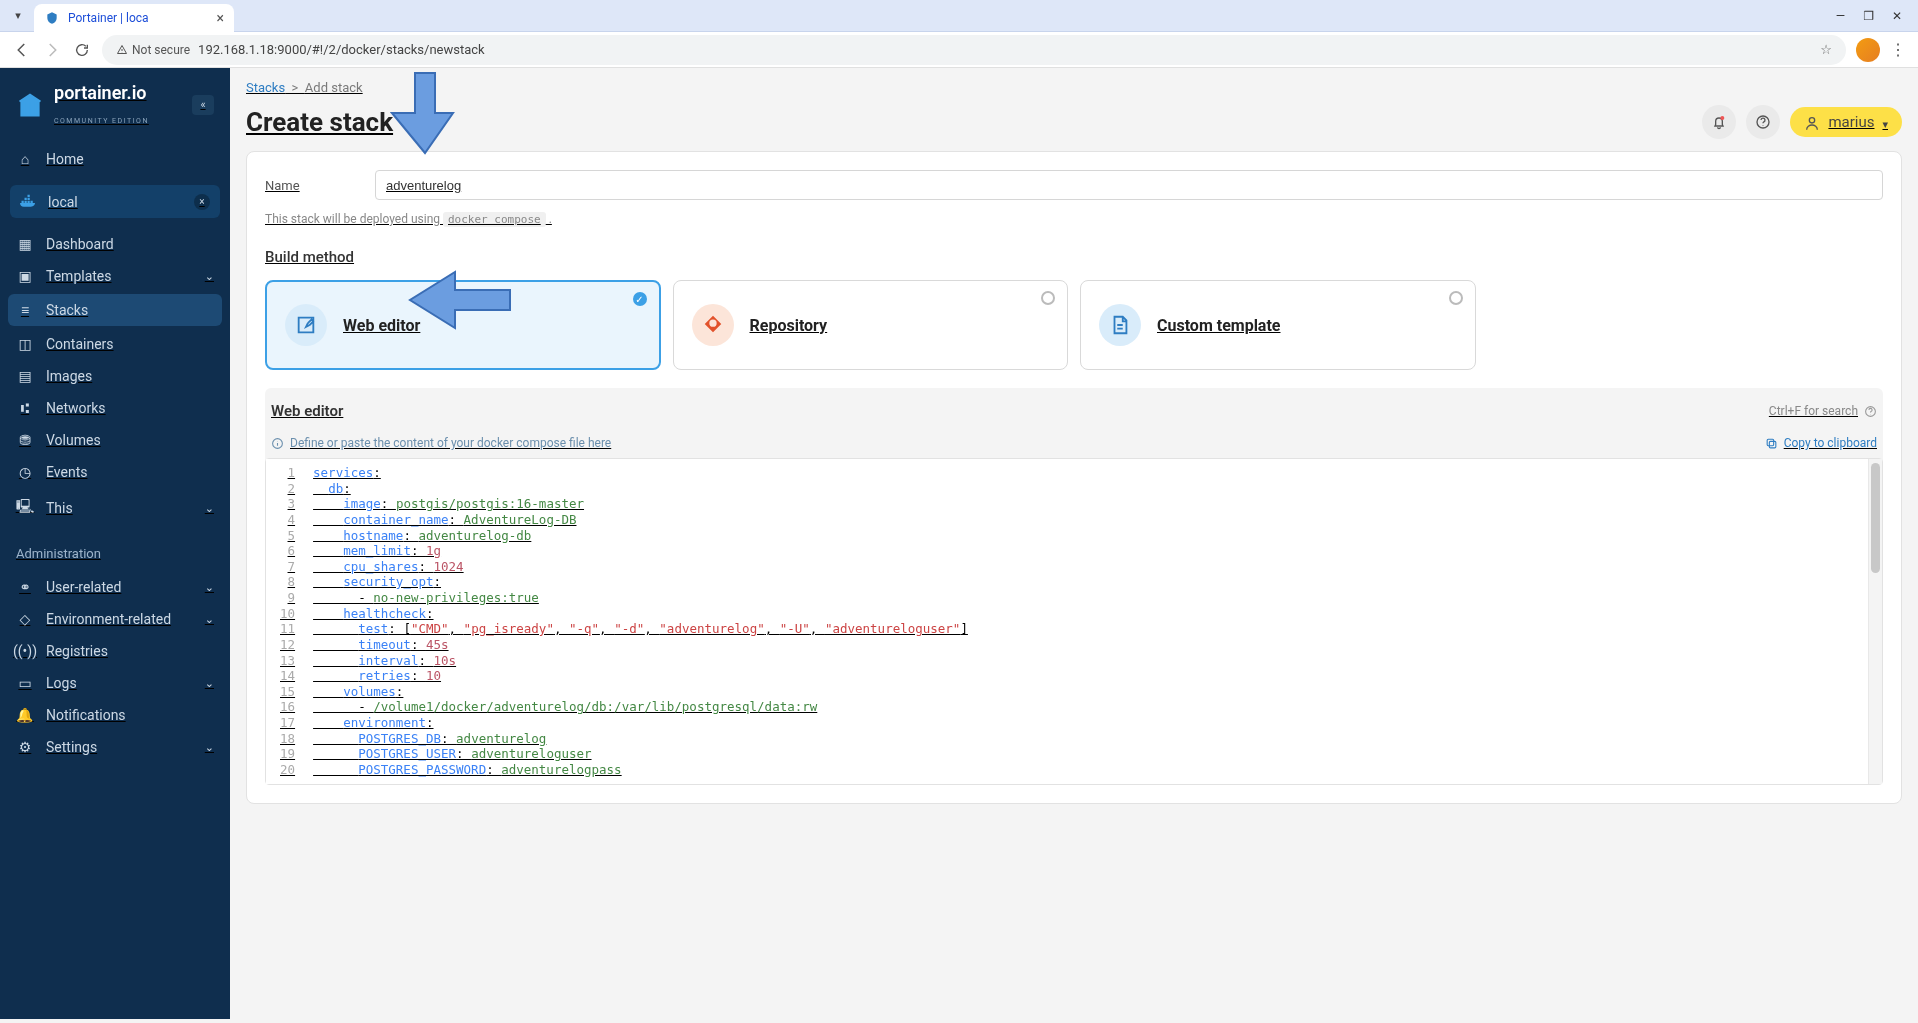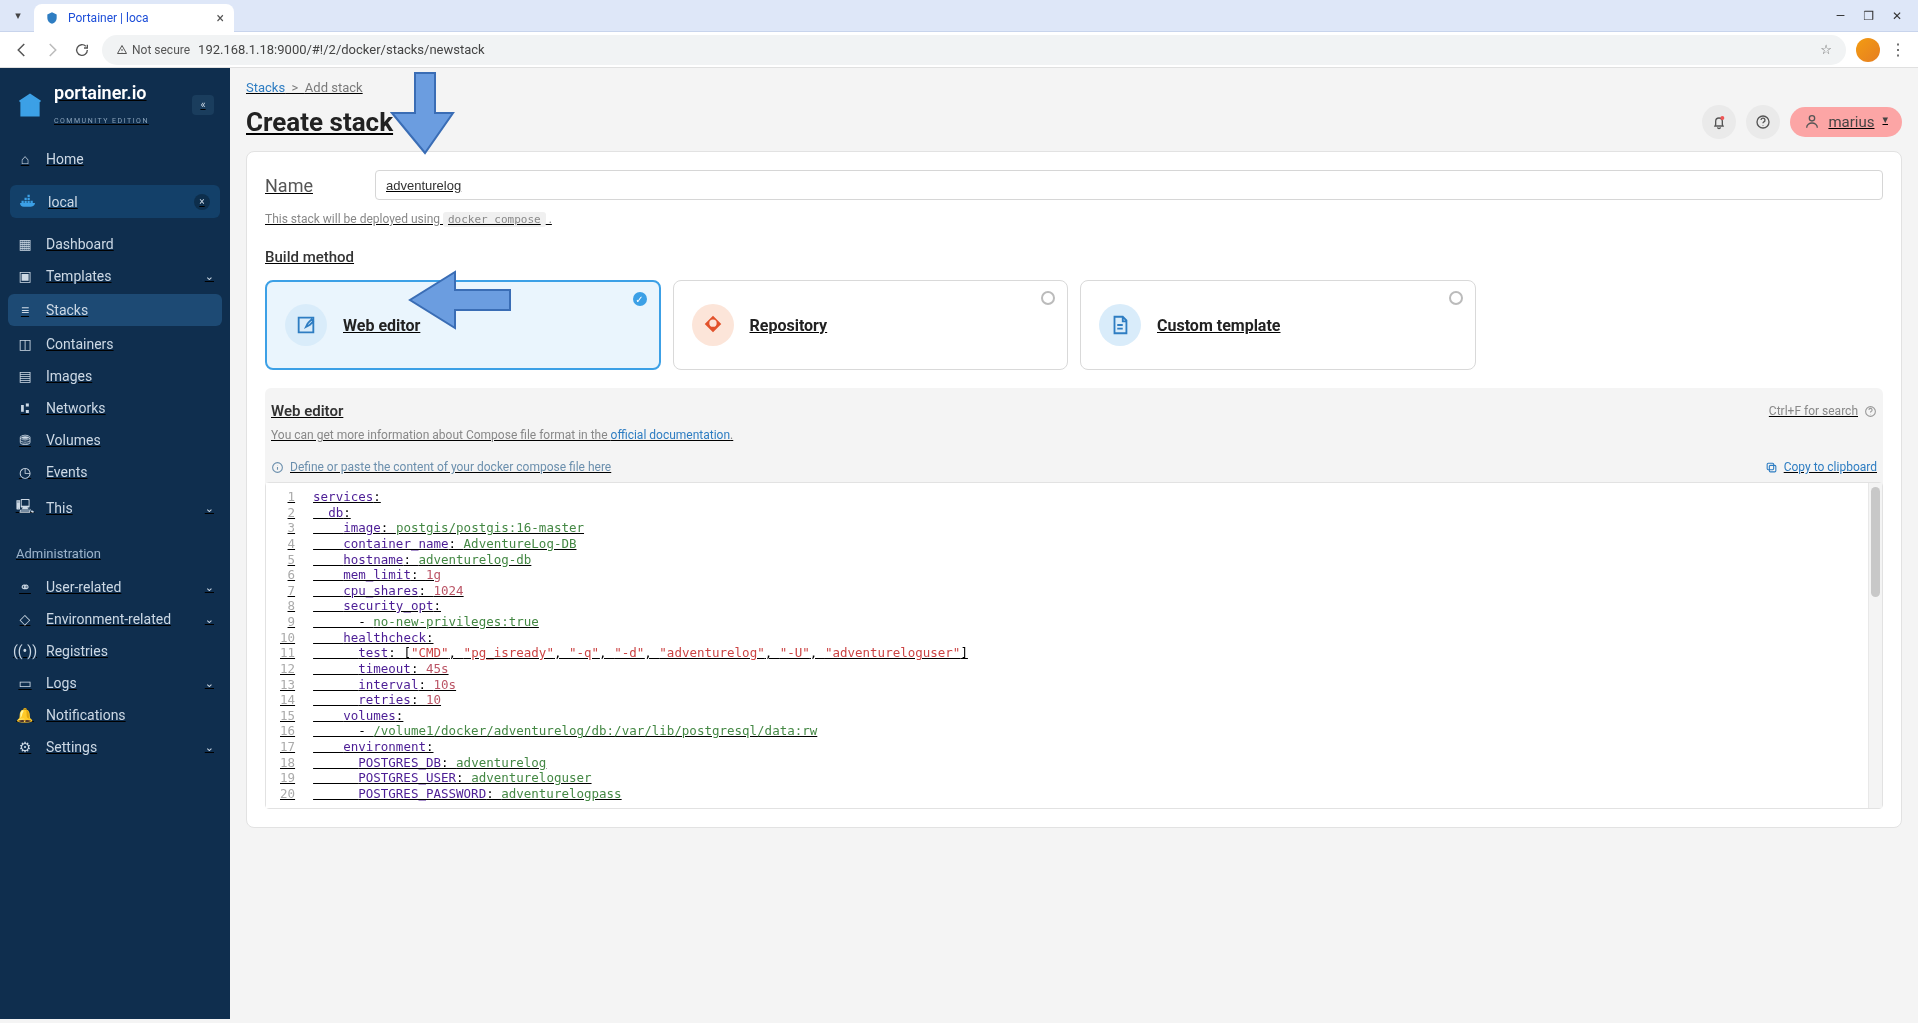--- a/index.html
+++ b/index.html
@@ -44,25 +44,25 @@
 
 
 .main { flex: 1; background: #f4f4f4; overflow-y: auto; padding: 12px 16px; position: relative; }
 .breadcrumb { font-size: 13px; color: #7a7a7a; margin-bottom: 10px; }
 .breadcrumb a { color: #2e7dc2; text-decoration: none; }
 .page-header { display: flex; align-items: center; margin-bottom: 12px; }
 .page-title { font-size: 26px; font-weight: 700; color: #222; display: flex; align-items: center; gap: 22px; }
 .page-title .refresh-icon { font-size: 17px; color: #666; cursor: pointer; }
 .header-actions { margin-left: auto; display: flex; align-items: center; gap: 10px; }
 .circle-btn { width: 34px; height: 34px; border-radius: 50%; background: #eaeaea; display: flex; align-items: center; justify-content: center; color: #555; cursor: pointer; font-size: 15px; }
-.user-menu { background: #fca5a5; border-radius: 18px; padding: 6px 14px; display: flex; align-items: flex-start; gap: 8px; font-size: 15px; color: #444; cursor: pointer; }
+.user-menu { background: #fde047; border-radius: 18px; padding: 6px 14px; display: flex; align-items: flex-end; gap: 8px; font-size: 15px; color: #444; cursor: pointer; }
 
 .panel { background: #fff; border: 1px solid #e2e2e2; border-radius: 8px; padding: 18px 18px; }
 .form-row { display: flex; align-items: center; gap: 20px; margin-bottom: 12px; }
-.form-row label { width: 90px; font-size: 18px; color: #555; }
+.form-row label { width: 90px; font-size: 13px; color: #555; }
 .text-input { flex: 1; height: 30px; border: 1px solid #d6d6d6; border-radius: 4px; padding: 0 10px; font-size: 13px; color: #333; }
 .help-text { font-size: 12px; color: #888; }
 .help-text code { background: #f0f0f0; padding: 1px 5px; border-radius: 3px; font-family: monospace; font-size: 11px; }
 
 .section-title { font-size: 15px; color: #333; margin: 22px 0 14px 0; font-weight: 500; }
 .method-grid { display: grid; grid-template-columns: repeat(4, 1fr); gap: 12px; }
 .method-card { border: 1px solid #d9d9d9; border-radius: 8px; padding: 22px 18px; display: flex; align-items: center; gap: 16px; cursor: pointer; position: relative; background: #fff; }
 .method-card.selected { border: 2px solid #3ca0e6; background: #eaf5fd; }
 .method-card .radio { position: absolute; top: 10px; right: 12px; width: 14px; height: 14px; border: 2px solid #bbb; border-radius: 50%; }
 .method-card.selected .radio { border: none; background: #3ca0e6; }
@@ -80,21 +80,21 @@
 .editor-desc a { color: #2e7dc2; text-decoration: none; }
 .editor-toolbar { display: flex; align-items: center; padding: 8px 6px; font-size: 12px; color: #6b8fad; }
 .editor-toolbar .left { display: flex; align-items: center; gap: 6px; }
 .editor-toolbar .right { margin-left: auto; display: flex; align-items: center; gap: 6px; color: #2e7dc2; cursor: pointer; }
 
 .code-editor { background: #fff; border: 1px solid #e2e2e2; border-radius: 4px; font-family: "Consolas", "Monaco", monospace; font-size: 12.5px; line-height: 1.25; position: relative; display: flex; }
 .gutter { background: #fff; border-right: 0; padding: 6px 0; color: #aaa; text-align: right; user-select: none; }
 .gutter div { padding: 0 10px 0 14px; }
 .code-lines { padding: 6px 0; flex: 1; overflow-x: auto; }
 .code-lines div { white-space: pre; padding: 0 8px; }
-.k { color: #4c1d95; } 
+.k { color: #3b82f6; } 
 .s { color: #448844; } 
 .sq { color: #c44; } 
 .n { color: #b56; } 
 .scrollbar-v { width: 14px; background: #f4f4f4; border-left: 1px solid #e8e8e8; position: relative; }
 .scrollbar-thumb { position: absolute; top: 4px; right: 2px; width: 9px; height: 110px; background: #c8c8c8; border-radius: 5px; }
 
 
 .arrow { position: absolute; pointer-events: none; }
 .arrow svg { display: block; }
 </style>
@@ -336,23 +336,20 @@
       <div class="editor-panel">
         <div class="editor-header">
           <h3>Web editor</h3>
           <div class="search-hint">
             <span>Ctrl+F for search</span>
             <svg width="13" height="13" viewBox="0 0 24 24">
                 <circle cx="12" cy="12" r="9" fill="none" stroke="#999" stroke-width="2"></circle>
                 <path fill="none" stroke="#999" stroke-width="2" d="M9 9a3 3 0 1 1 4 3c-1 .5-1 1-1 2M12 17v.5"></path>
               </svg>
           </div>
-        </div>
-        <div class="editor-desc">
-          <span>You can get more information about Compose file format in the </span><a href="#">official documentation</a>.
         </div>
         <div class="editor-toolbar">
           <div class="left">
             <svg width="13" height="13" viewBox="0 0 24 24">
                 <circle cx="12" cy="12" r="9" fill="none" stroke="#6b8fad" stroke-width="2"></circle>
                 <path stroke="#6b8fad" stroke-width="2" d="M12 8v.5M12 11v5"></path>
               </svg>
             <span>Define or paste the content of your docker compose file here</span>
           </div>
           <div class="right">

